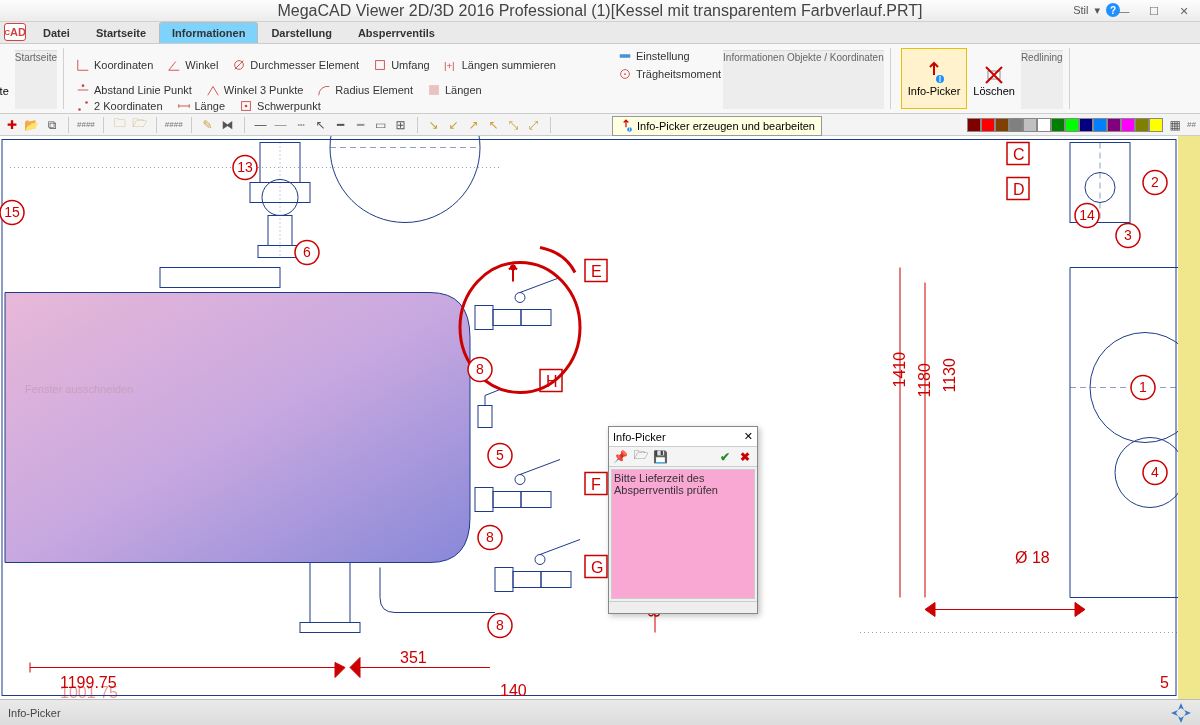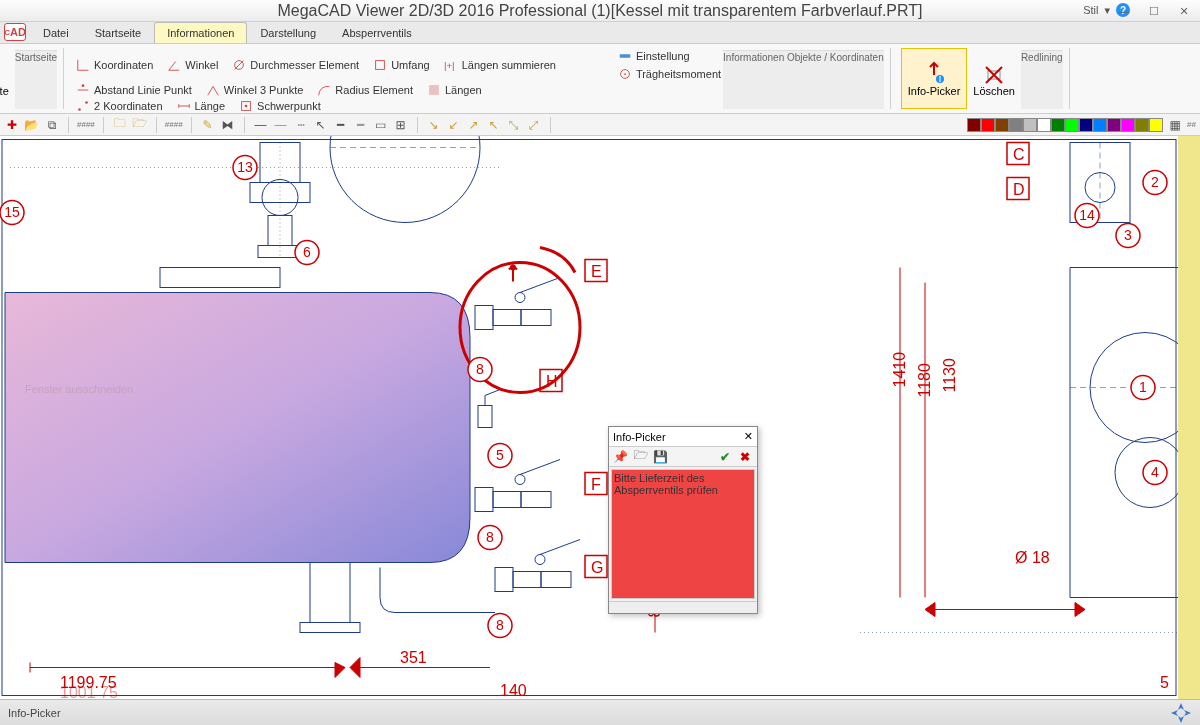--- a/index.html
+++ b/index.html
@@ -2,27 +2,27 @@
 <html><head>
 <meta charset="utf-8">
 <style>
   * { margin: 0; padding: 0; box-sizing: border-box; font-family: "Segoe UI", Tahoma, sans-serif; font-size: 11px; }
   body { background: #f0f0f0; width: 1200px; height: 725px; overflow: hidden; display: flex; flex-direction: column; }
   
   .titlebar { height: 22px; background: linear-gradient(#fdfdfd,#ececec); display:flex; align-items:center; justify-content:center; position:relative; border-bottom:1px solid #d0d0d0;}
   .titlebar .title { color:#444; font-size:16px; }
   .titlebar .wincontrols { position:absolute; right:4px; top:3px; display:flex; gap:6px;}
   .titlebar .wincontrols span { width:24px; height:16px; display:flex; align-items:center; justify-content:center; color:#666; cursor:pointer;}
-  .stilhelp{ position:absolute; right:70px; top:3px; color:#555; display:flex; gap:6px; align-items:center;}
+  .stilhelp{ position:absolute; right:80px; top:3px; color:#555; display:flex; gap:6px; align-items:center;}
   .stilhelp .helpq{ width:14px;height:14px;border-radius:50%;background:#1e90ff;color:#fff;display:flex;align-items:center;justify-content:center;font-weight:bold;font-size:10px;}
   
   .menutabs { height: 22px; background:#eaeaea; display:flex; border-bottom:1px solid #ccc; align-items:flex-end; padding-left:30px; position:relative;}
   .menutabs .appicon{ position:absolute; left:4px; top:1px; width:22px; height:18px; background:#fff; border:1px solid #c44; border-radius:3px; display:flex; align-items:center; justify-content:center; color:#c44; font-size:8px; font-weight:bold;}
-  .menutabs .tab { padding:4px 12px; color:#333; border:1px solid transparent; border-bottom:none; background:transparent; cursor:pointer;}
-  .menutabs .tab.active{ background:#fef9c3; border-color:#bbb; border-top-left-radius:3px; border-top-right-radius:3px;}
+  .menutabs .tab { padding:4px 12px; color:#333; border:1px solid transparent; border-bottom:none; background:transparent; cursor:pointer;font-weight:bold;}
+  .menutabs .tab.active{ background:#7dd3fc; border-color:#bbb; border-top-left-radius:3px; border-top-right-radius:3px;}
   
   .ribbon{ background:#f8f8f8; border-bottom:1px solid #ccc; display:flex; padding:4px; gap:4px; height:70px;}
   .ribgroup{ border-right:1px solid #d0d0d0; padding:0 6px; display:flex; flex-direction:row; justify-content:flex-end;}
   .ribgroup .glabel{ text-align:center; color:#666; font-size:10px; margin-top:2px; background:#ededed; border-top:1px solid #ddd; padding:1px 0;}
   .ribrow{ display:flex; gap:10px; align-items:center;}
   .ribitem{ display:flex; align-items:center; gap:4px; color:#333; padding:1px 2px; cursor:pointer; white-space:nowrap;}
   .ico{ width:14px; height:14px; display:inline-block;}
   .bigrib{ display:flex; flex-direction:column; align-items:center; justify-content:center; padding:2px 6px; cursor:pointer; text-align:center;}
   .bigrib.active{ background:#fff2cc; border:1px solid #e6c200;}
   .bigrib .bigico{ width:24px; height:24px;}
@@ -46,21 +46,21 @@
   .boxlabel{ fill:none; stroke:#c00; stroke-width:1.5;}
   .boxtext{ fill:#c00; font-size:16px; font-family:Arial; font-weight:500;}
   .balloon{ fill:#fff; stroke:#c00; stroke-width:1.5;}
   .balloontext{ fill:#c00; font-size:14px; font-family:Arial; text-anchor:middle; dominant-baseline:middle;}
   
   .infopopup{ position:absolute; left:608px; top:290px; width:150px; background:#f0f0f0; border:1px solid #888; box-shadow:2px 2px 6px rgba(0,0,0,0.25); z-index:60;}
   .infopopup .iphdr{ height:20px; background:#fff; border-bottom:1px solid #ccc; display:flex; align-items:center; justify-content:space-between; padding:0 4px; font-size:11px;}
   .infopopup .iptool{ height:20px; background:#f4f4f4; border-bottom:1px solid #ccc; display:flex; align-items:center; justify-content:space-between; padding:0 4px;}
   .infopopup .iptool .l{ display:flex; gap:4px;}
   .infopopup .iptool .r{ display:flex; gap:4px;}
-  .infopopup .note{ background:#ef4444; border:1px solid #ccc; margin:2px; padding:2px; font-size:10px; color:#333; height:130px; position:relative;}
+  .infopopup .note{ background:#f9a8d4; border:1px solid #ccc; margin:2px; padding:2px; font-size:10px; color:#333; height:130px; position:relative;}
   .infopopup .scroll{ height:12px; background:#eee; border-top:1px solid #ccc;}
   .check{ color:#2a8a2a; font-weight:bold;}
   .xmark{ color:#c00; font-weight:bold;}
   
   .status{ height:26px; background:linear-gradient(#eaeaea,#dcdcdc); border-top:1px solid #bbb; display:flex; align-items:center; padding:0 8px; color:#444; justify-content:space-between;}
   .navcross{ width:22px; height:22px; position:relative;}
   .navcross svg{ width:100%; height:100%;}
   .quicklabel{ font-size:8px; color:#777;}
 </style>
 </head>
@@ -254,20 +254,28 @@
   <span class="tbtn">⊞</span>
   <div class="sep"></div>
   <span class="tbtn" style="color:#caa13a;">↘</span>
   <span class="tbtn" style="color:#caa13a;">↙</span>
   <span class="tbtn" style="color:#caa13a;">↗</span>
   <span class="tbtn" style="color:#caa13a;">↖</span>
   <span class="tbtn" style="color:#caa13a;">⤡</span>
   <span class="tbtn" style="color:#caa13a;">⤢</span>
   <div class="sep"></div>
 
+  <div class="tooltip">
+    <svg width="14" height="14" viewBox="0 0 24 24">
+        <path d="M12 2 L12 14 M8 6 L12 2 L16 6" stroke="#c00" stroke-width="2" fill="none"></path>
+        <circle cx="18" cy="18" r="4" fill="#1e90ff"></circle>
+        <text x="18" y="21" text-anchor="middle" font-size="7" fill="#fff">i</text>
+      </svg>
+    <span>Info-Picker erzeugen und bearbeiten</span>
+  </div>
   <div style="flex:1"></div>
   <div class="colorpal">
     <span style="background:#800000"></span>
     <span style="background:#ff0000"></span>
     <span style="background:#804000"></span>
     <span style="background:#808080"></span>
     <span style="background:#c0c0c0"></span>
     <span style="background:#ffffff"></span>
     <span style="background:#008000"></span>
     <span style="background:#00ff00"></span>

